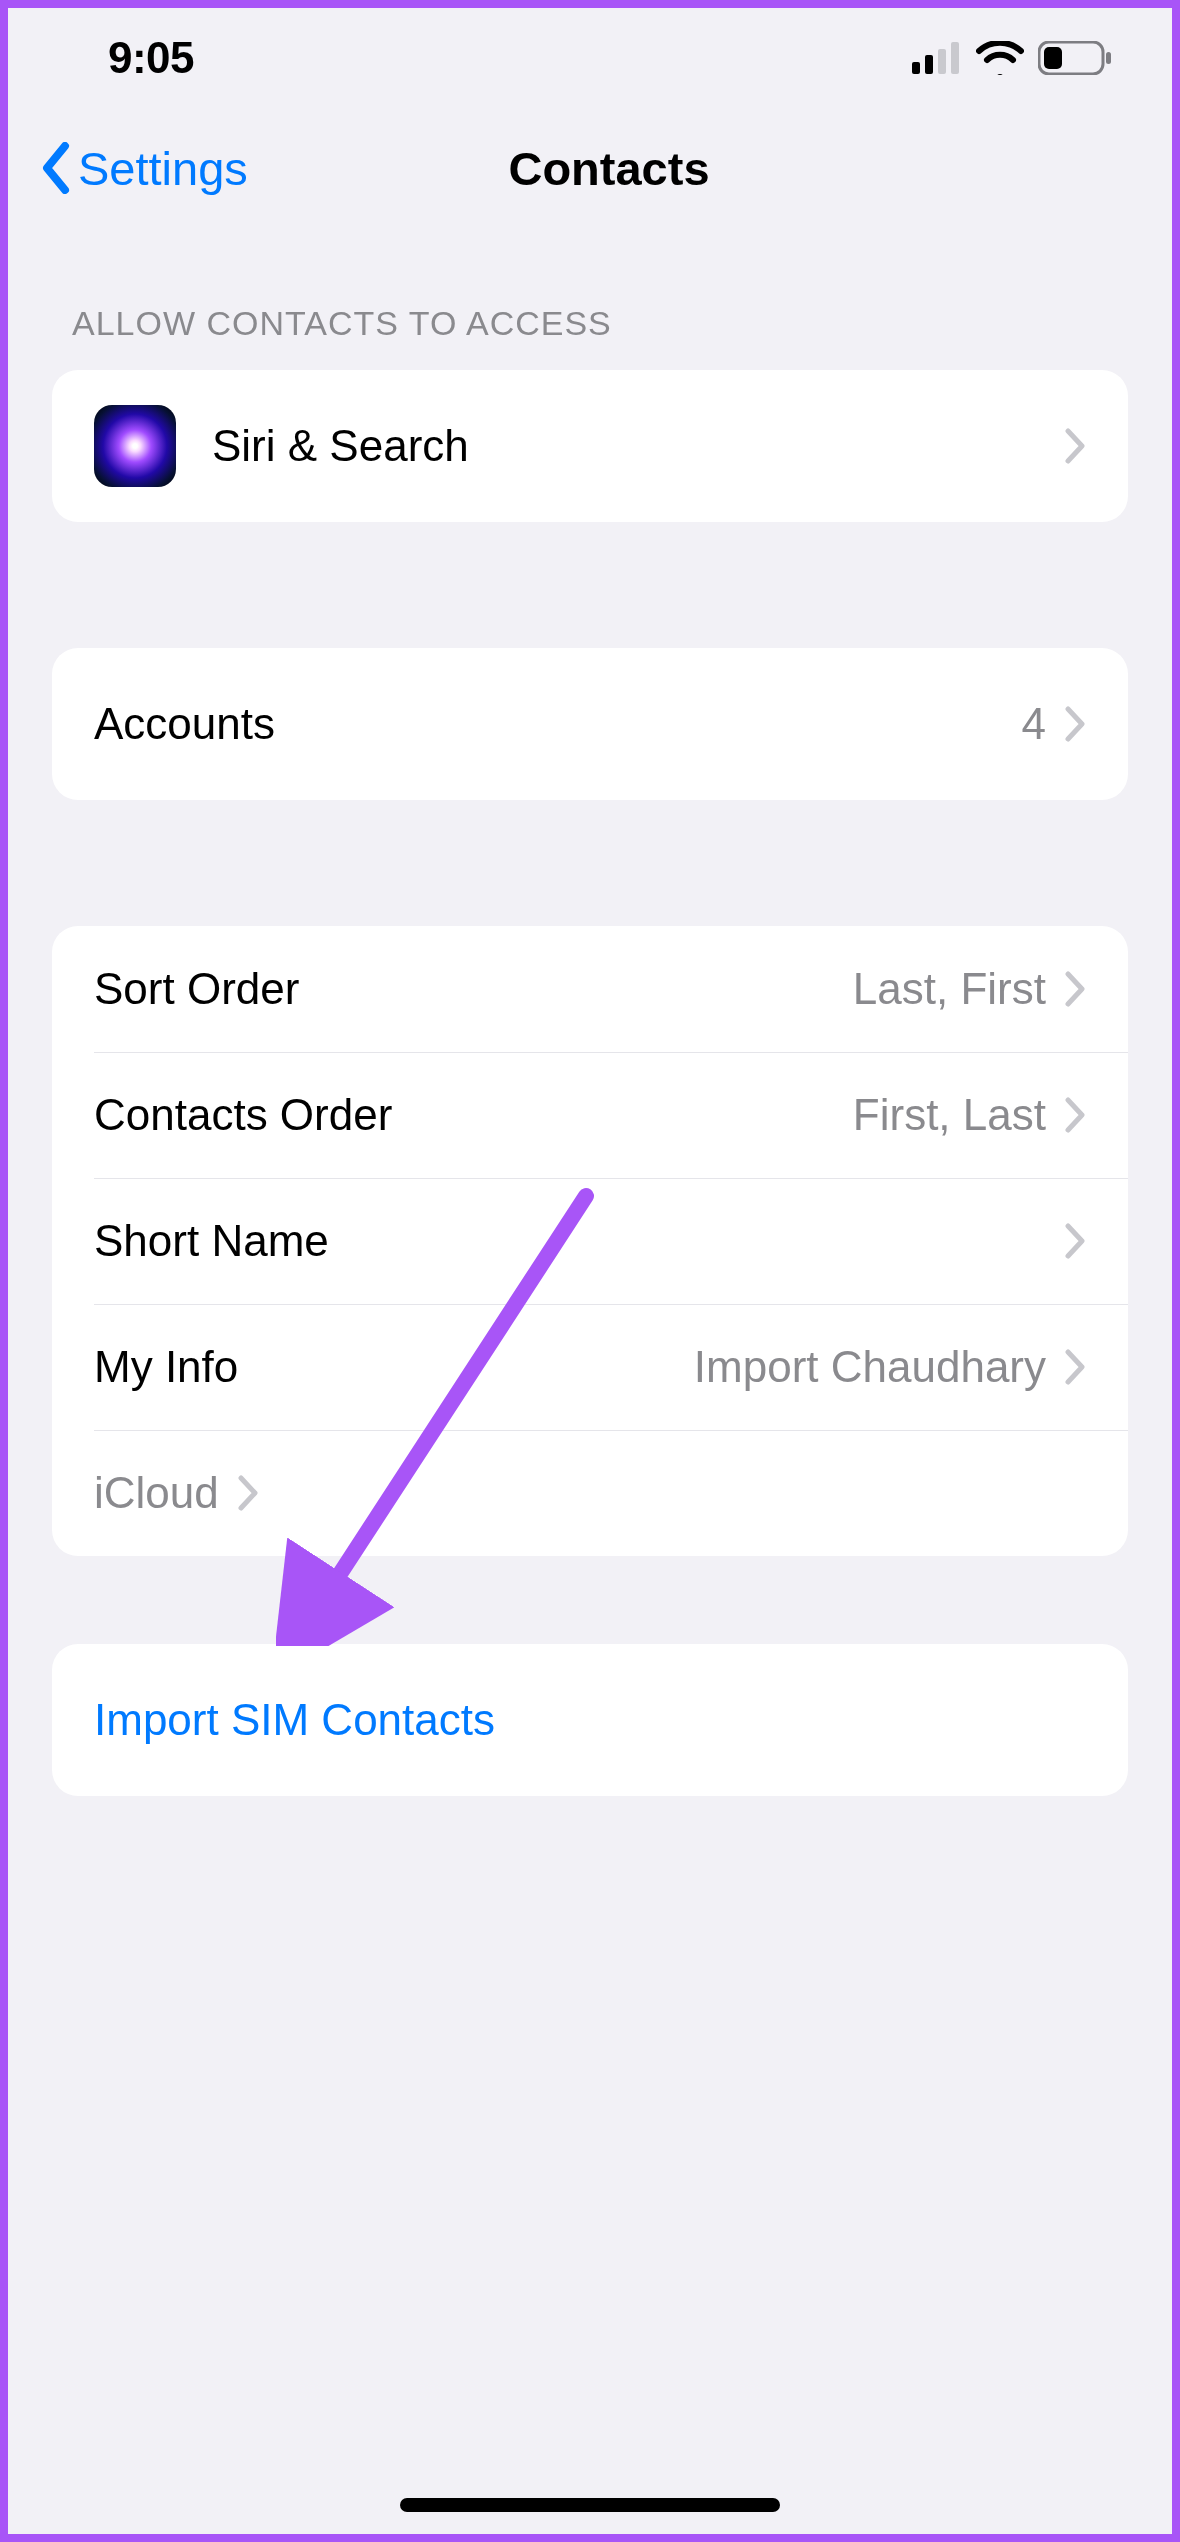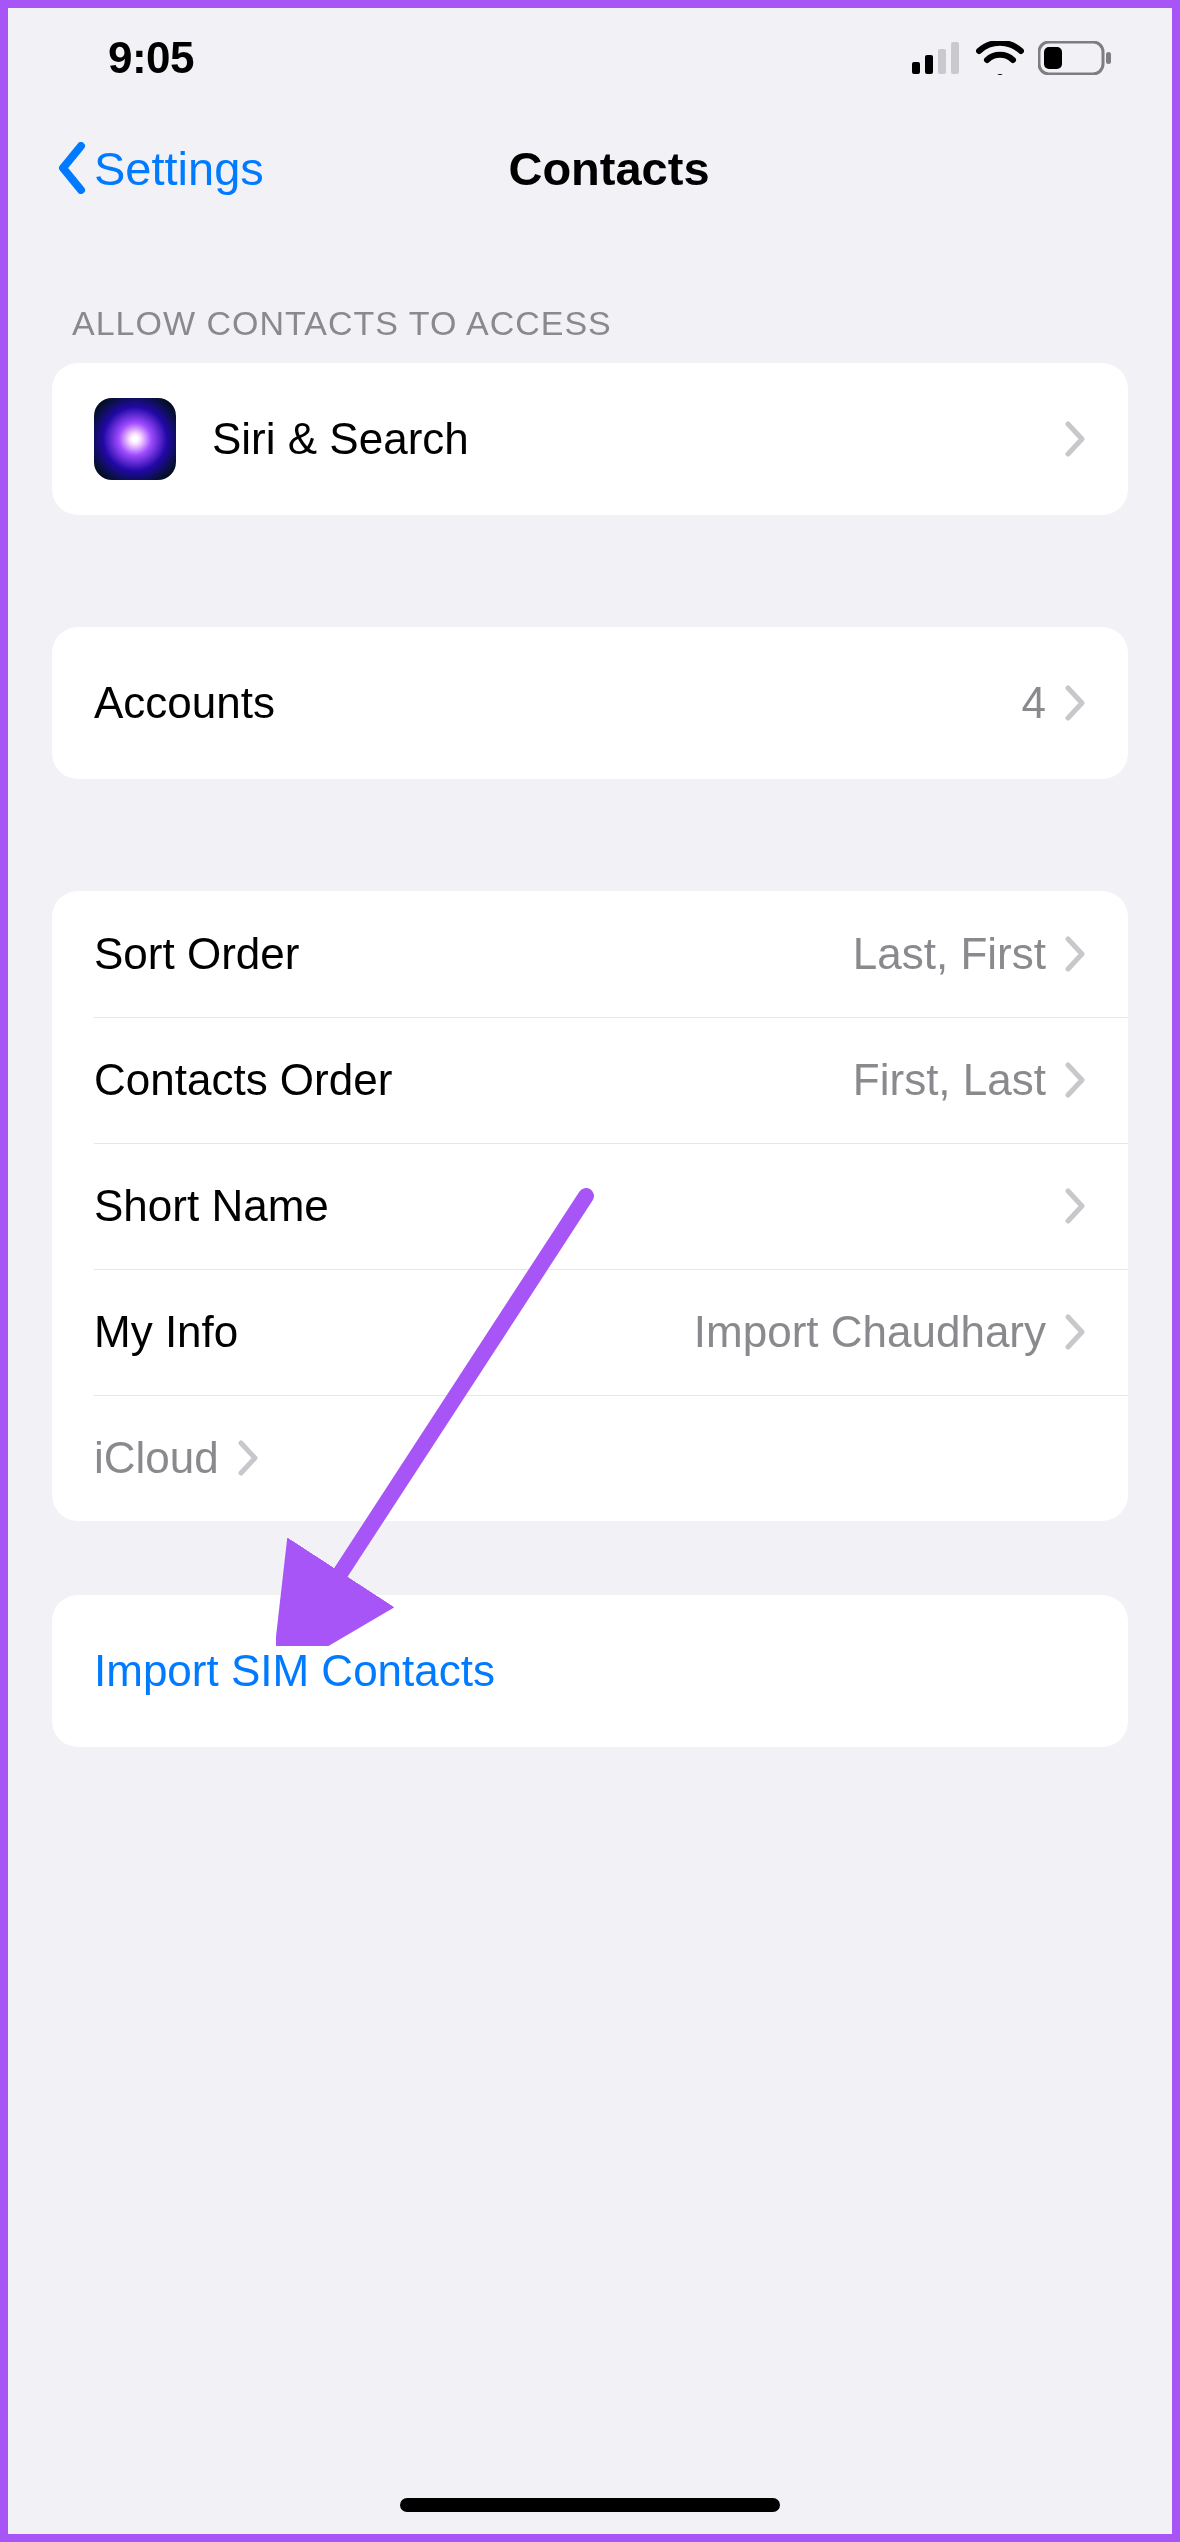--- a/index.html
+++ b/index.html
@@ -28,41 +28,41 @@
 
   
   .nav-bar {
     height:120px;
     position:relative;
     display:flex; align-items:center;
   }
   .nav-back {
     display:flex; align-items:center; gap:4px;
     color:#007aff; font-size:47px; font-weight:400;
-    position:absolute; left:46px;
+    position:absolute; left:30px;
   }
   .nav-back .chev { width:36px; height:52px; }
   .nav-title {
     position:absolute; left:0; right:0; text-align:center;
     font-size:47px; font-weight:600; color:#000;
     pointer-events:none;
     padding-left:38px;
   }
 
   
   .section-header {
     font-size:34px; letter-spacing:1px; color:#8a8a8e;
     padding:76px 64px 18px 64px;
     text-transform:uppercase;
   }
 
   
   .group {
     background:#fff; border-radius:26px;
-    margin:2px 44px;
+    margin:9px 44px;
     overflow:hidden;
   }
   .spacer-lg { height:108px; }
   .spacer-md { height:70px; }
 
   .row {
     min-height:126px;
     display:flex; align-items:center;
     padding:0 42px 0 42px;
     position:relative;

